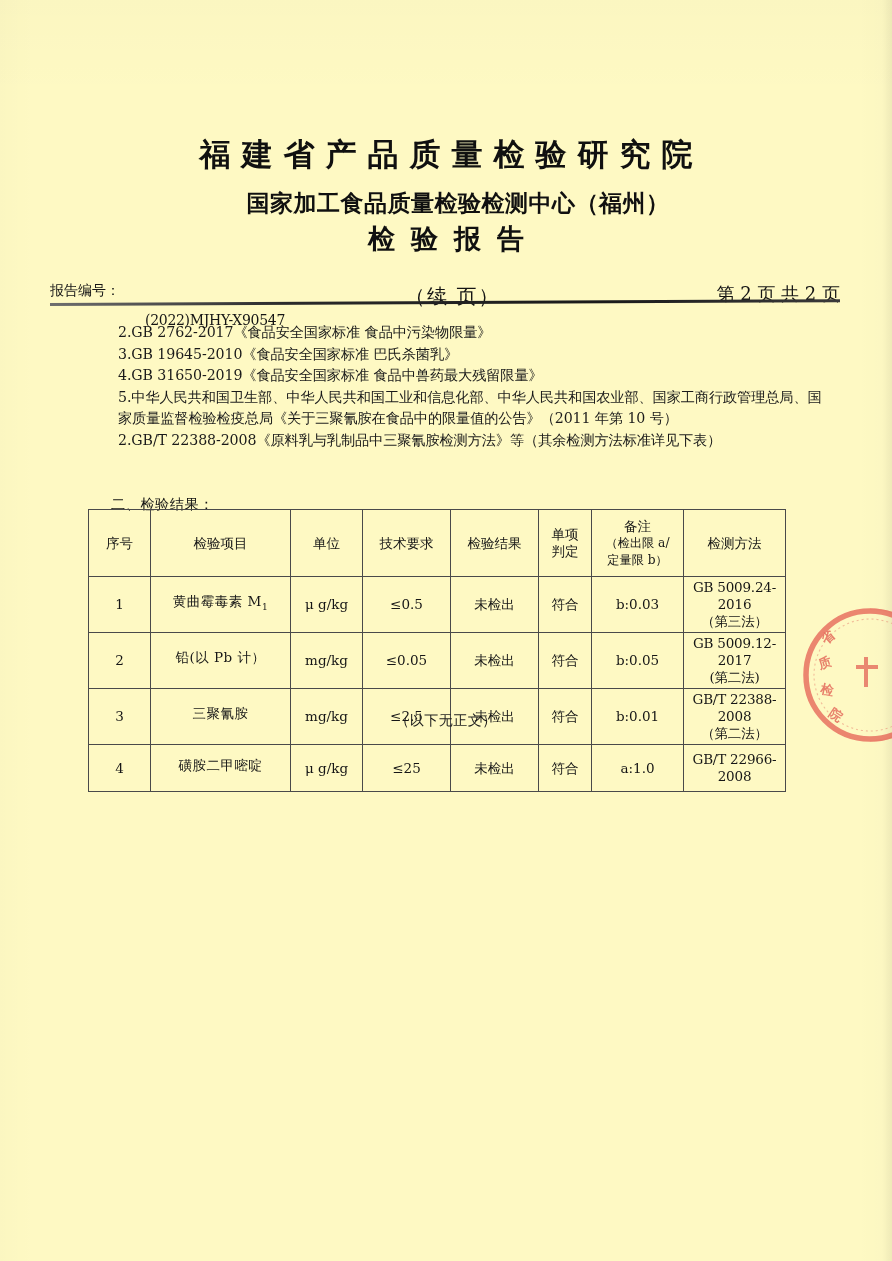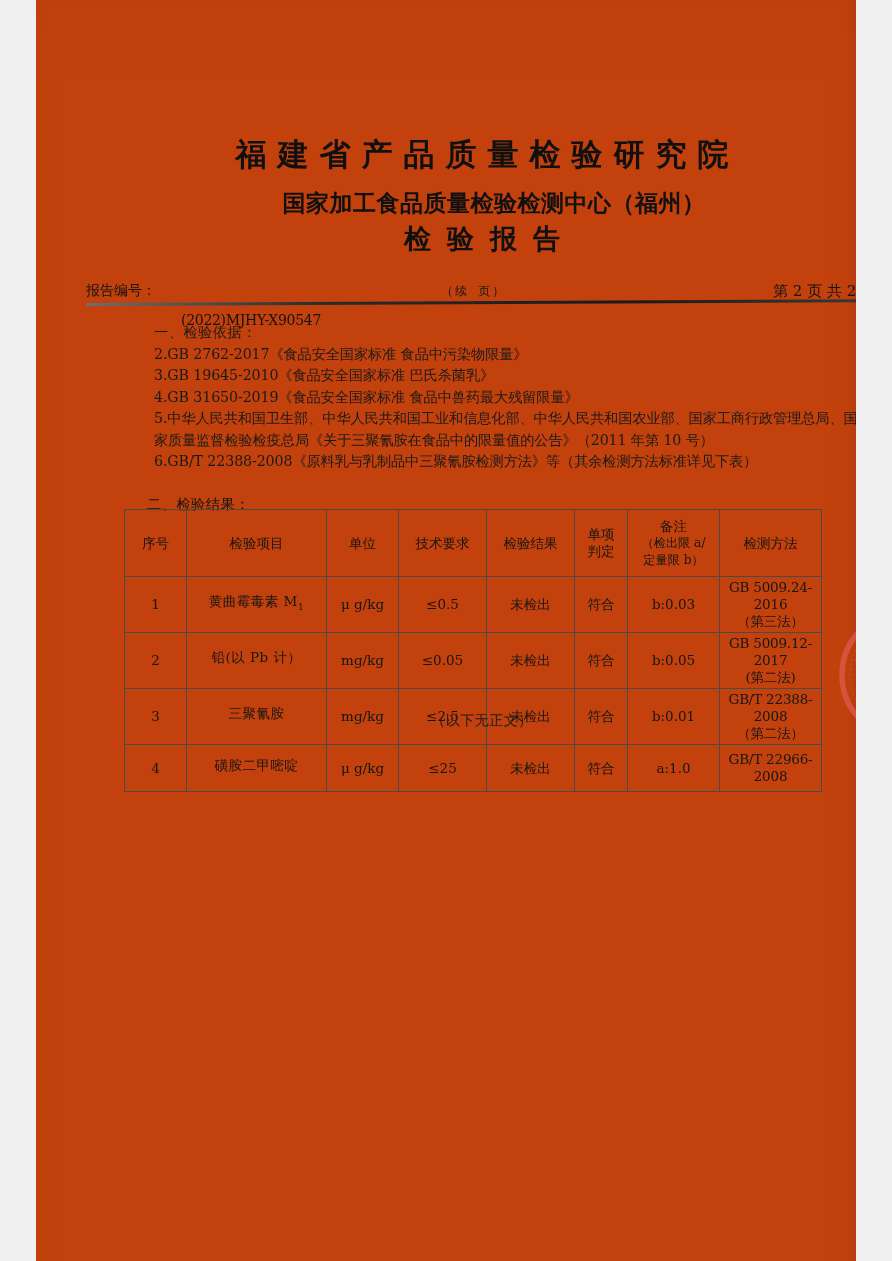--- a/index.html
+++ b/index.html
@@ -3,24 +3,24 @@
 <meta charset="utf-8">
 <title>检验报告</title>
 <style>
   html, body {
     margin: 0;
     padding: 0;
     background: #f0f0f0;
   }
   .page {
     position: relative;
-    width: 820px;
+    width: 892px;
     height: 1261px;
     margin: 0 auto;
-    background: #c2410c;
+    background: #fef9c3;
     overflow: hidden;
     font-family: "DejaVu Sans", "Liberation Sans", sans-serif;
     color: #141414;
   }
   
   .scan-noise {
     position: absolute;
     inset: 0;
     background:
       linear-gradient(180deg, rgba(0,0,0,0.012) 0%, rgba(0,0,0,0) 8%),
@@ -81,28 +81,28 @@
   }
   .meta-value {
     position: absolute; left: 95px; top: 0;
     font-family: "DejaVu Serif", "Liberation Serif", serif;
     font-size: 14px;
     letter-spacing: -0.3px;
     margin-top: 30px;
   }
   .meta-cont {
     position: absolute; left: 355px; top: 1px;
-    font-family: Liberation Mono, monospace;
-    font-size: 12px;
+    font-family: Liberation Sans, sans-serif;
+    font-size: 20px;
     letter-spacing: 2px;
   }
   .meta-page {
     position: absolute; right: 0; top: 0;
     font-family: "DejaVu Serif", "Liberation Serif", serif;
-    font-size: 15px;
+    font-size: 18px;
   }
   .meta-rule {
     position: absolute;
     top: 303px; left: 50px;
     width: 790px; height: 3px;
     background: linear-gradient(90deg, #6e6e6e 0%, #2a2a2a 30%, #1a1a1a 70%, #3a3a3a 100%);
     transform: rotate(-0.28deg);
     transform-origin: left center;
   }
 
@@ -212,26 +212,25 @@
 
   <div class="meta-row">
     <span class="meta-label">报告编号：</span>
     <span class="meta-value">(2022)MJHY-X90547</span>
     <span class="meta-cont">（续 页）</span>
     <span class="meta-page">第 2 页  共 2 页</span>
   </div>
   <div class="meta-rule"></div>
 
   <div class="body-block">
-    <div class="sect">一、检验依据：</div>
     <div class="li">2.GB 2762-2017《食品安全国家标准  食品中污染物限量》</div>
     <div class="li">3.GB 19645-2010《食品安全国家标准  巴氏杀菌乳》</div>
     <div class="li">4.GB 31650-2019《食品安全国家标准  食品中兽药最大残留限量》</div>
     <div class="li">5.中华人民共和国卫生部、中华人民共和国工业和信息化部、中华人民共和国农业部、国家工商行政管理总局、国家质量监督检验检疫总局《关于三聚氰胺在食品中的限量值的公告》（2011 年第 10 号）</div>
-    <div class="li">6.GB/T 22388-2008《原料乳与乳制品中三聚氰胺检测方法》等（其余检测方法标准详见下表）</div>
+    <div class="li">2.GB/T 22388-2008《原料乳与乳制品中三聚氰胺检测方法》等（其余检测方法标准详见下表）</div>
   </div>
 
   <div class="results-head">二、检验结果：</div>
 
   <div class="tbl-wrap">
     <table class="results">
       <colgroup>
         <col class="col-no">
           <col class="col-item">
           <col class="col-unit">

